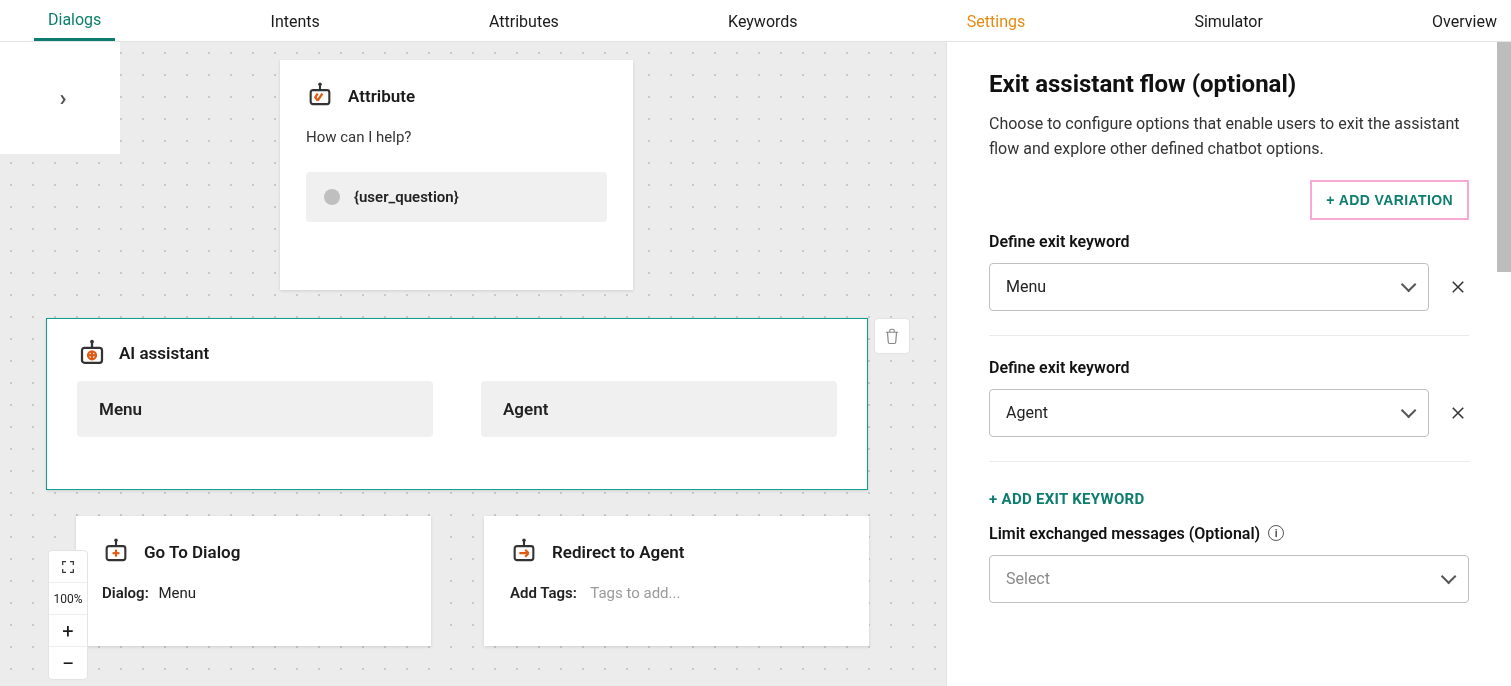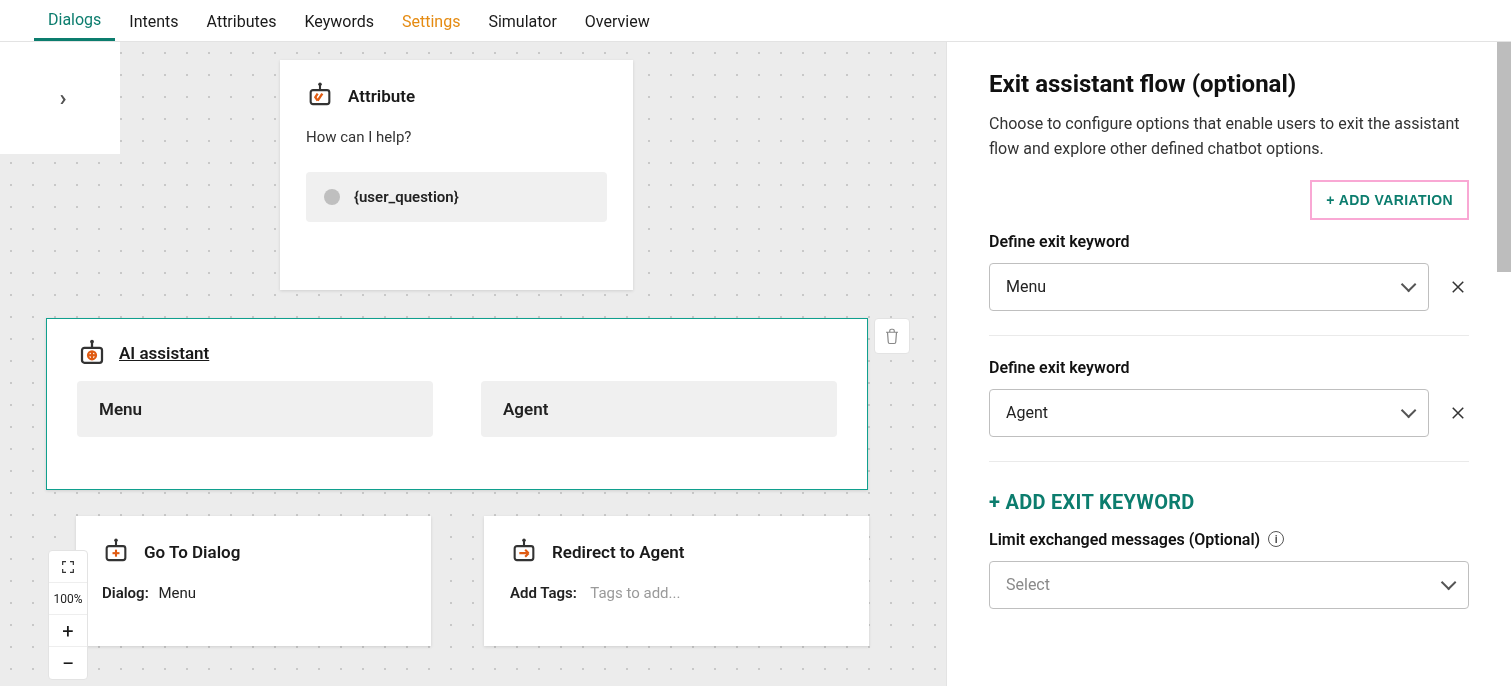--- a/index.html
+++ b/index.html
@@ -14,20 +14,21 @@
     position: relative;
   }
 
   
   .top-tabs {
     display: flex;
     align-items: center;
     height: 42px;
     border-bottom: 1px solid #e3e3e3;
     padding-left: 34px;
+    justify-content: space-between;
   }
   .top-tab {
     font-size: 16px;
     color: #1a1a1a;
     padding: 10px 14px 9px 14px;
     cursor: pointer;
   }
   .top-tab.active {
     color: #0c7d6e;
     border-bottom: 3px solid #0c7d6e;
@@ -241,21 +242,21 @@
   .sp-select.placeholder { color: #8a8a8a; }
   .sp-remove {
     width: 22px; height: 22px;
     display:flex; align-items:center; justify-content:center;
     cursor: pointer;
     color: #333;
     font-size: 18px;
   }
   .add-exit {
     color: #0c7d6e;
-    font-size: 20px;
+    font-size: 15px;
     font-weight: 700;
     letter-spacing: 0.3px;
     cursor: pointer;
     margin-top: 6px;
     display: inline-block;
   }
   .scroll-thumb {
     position: absolute;
     right: 0;
     top: 42px;
@@ -313,21 +314,21 @@
         <span class="node-title">Attribute</span>
       </div>
       <div class="attr-sub">How can I help?</div>
       <div class="attr-chip">
         <span class="chip-dot"></span>
         <span>{user_question}</span>
       </div>
     </div>
 
     <div class="node ai-node">
-      <div class="node-header" style="margin-bottom:8px;text-decoration:underline;">
+      <div class="node-header" style="margin-bottom:8px;">
         <span class="node-icon">
           <svg viewBox="0 0 24 24" width="30" height="30">
               <rect x="4" y="7" width="16" height="12" rx="2" fill="none" stroke="#333" stroke-width="1.8"></rect>
               <line x1="12" y1="2" x2="12" y2="7" stroke="#333" stroke-width="1.8"></line>
               <circle cx="12" cy="2" r="1.5" fill="#333"></circle>
               <circle cx="12" cy="13" r="3.2" fill="none" stroke="#e05b12" stroke-width="1.8"></circle>
               <line x1="12" y1="10" x2="12" y2="16" stroke="#e05b12" stroke-width="1.8"></line>
               <line x1="9" y1="13" x2="15" y2="13" stroke="#e05b12" stroke-width="1.8"></line>
             </svg>
         </span>

